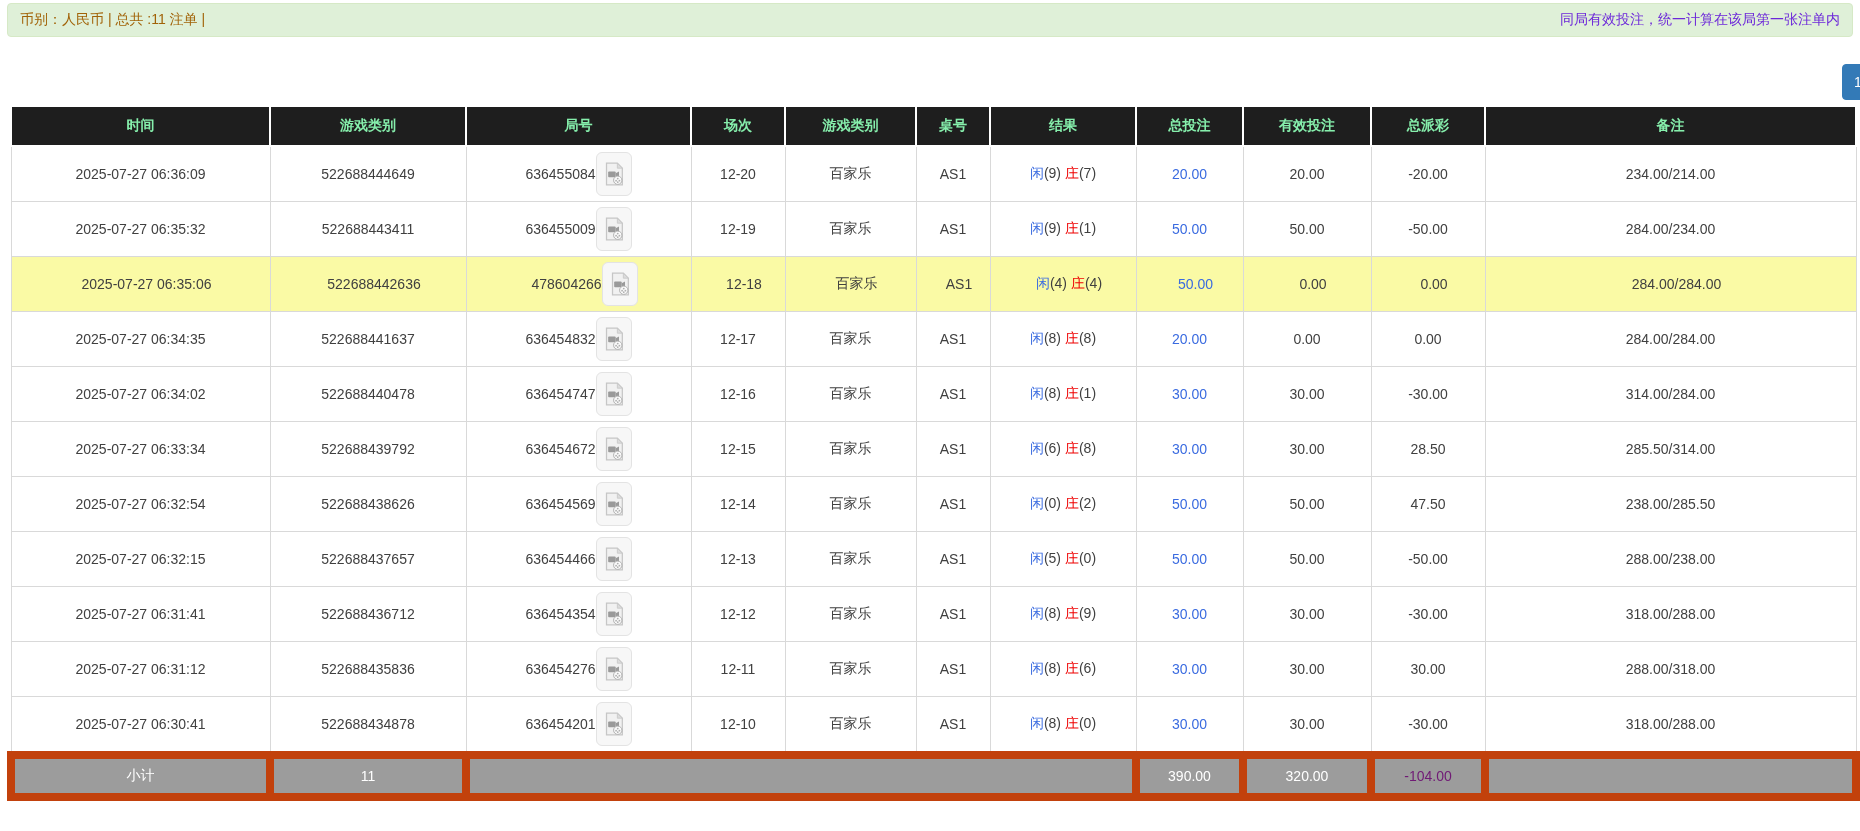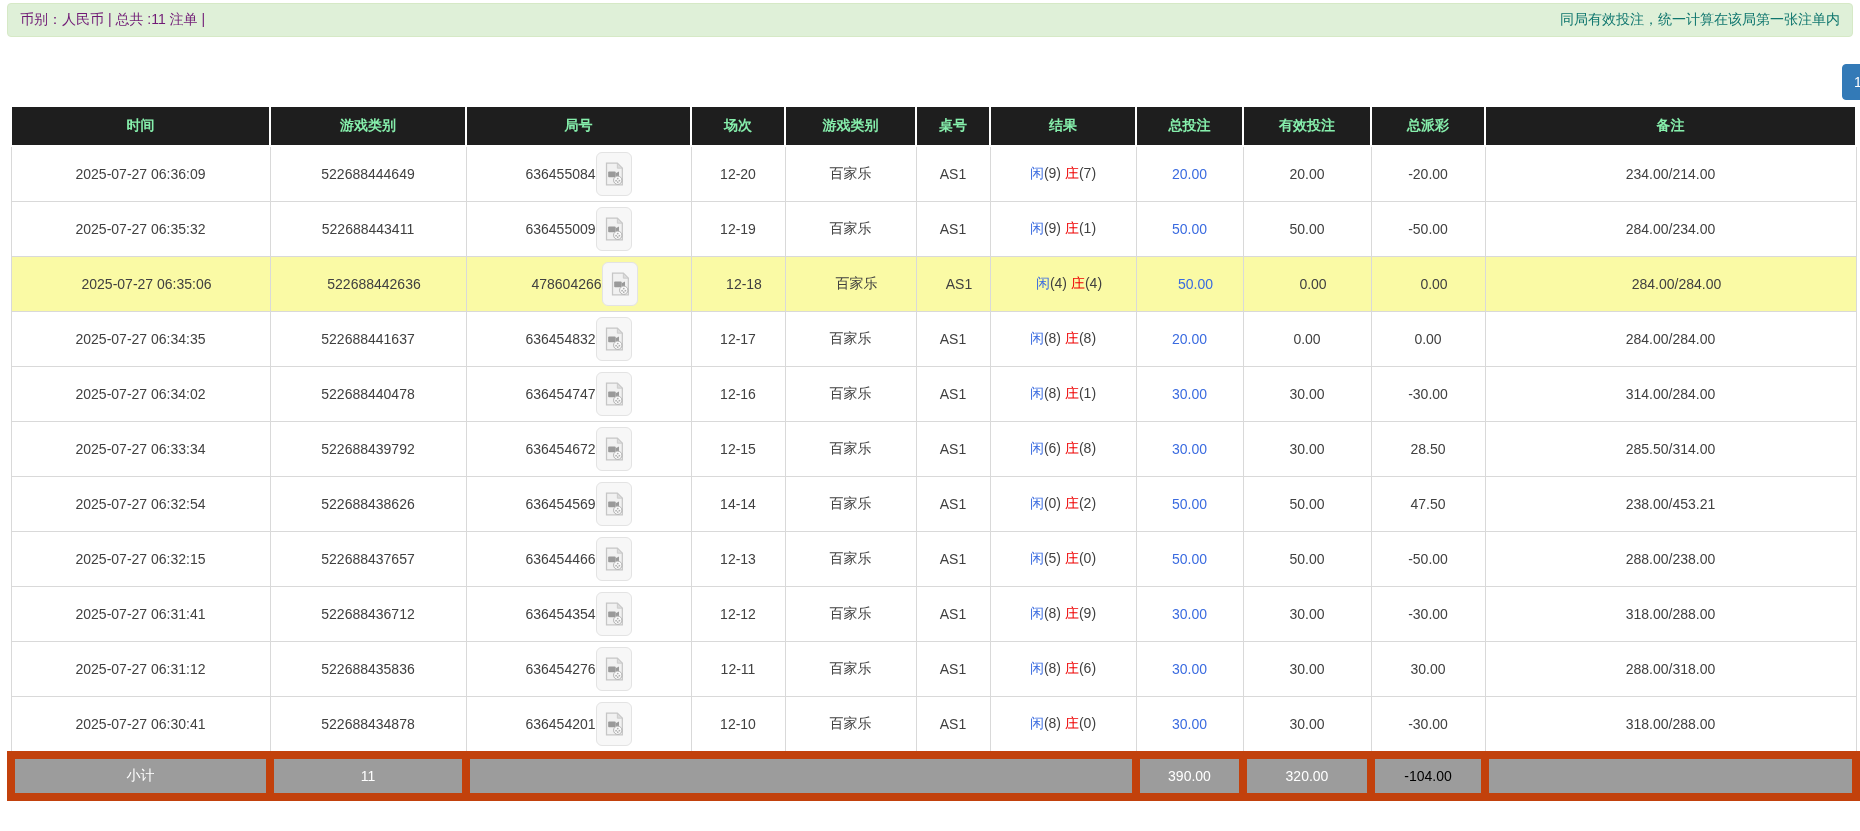--- a/index.html
+++ b/index.html
@@ -11,22 +11,22 @@
     font-family:"Liberation Sans","DejaVu Sans",sans-serif;
     color:#404040;
   }
   
   .alert-bar{
     position:absolute;left:7px;right:7px;top:3px;height:34px;
     background:#dff0d8;border:1px solid #d6e9c6;border-radius:4px;
     display:flex;align-items:center;justify-content:space-between;
     padding:0 12px;box-sizing:border-box;font-size:14px;
   }
-  .alert-left{color:#701a75;}
-  .alert-right{color:#0f766e;}
+  .alert-left{color:#a16207;}
+  .alert-right{color:#6d28d9;}
   
   .page-btn{
     position:absolute;left:1842px;top:64px;width:30px;height:34px;
     background:#337ab7;border:1px solid #337ab7;border-radius:4px;
     color:#ffffff;font-size:14px;display:flex;align-items:center;justify-content:center;
     cursor:pointer;
   }
   
   table.bets{
     position:absolute;top:105px;left:7px;width:1853px;
@@ -51,21 +51,21 @@
   .vid-btn{
     display:inline-flex;align-items:center;justify-content:center;
     width:34px;height:42px;background:#f7f7f7;border:1px solid #e3e3e3;
     border-radius:6px;cursor:pointer;
   }
   
   tr.sum td{
     background:#9c9c9c;color:#ffffff;height:34px;
     border:8px solid #c2410c;font-size:14px;
   }
-  tr.sum td.sum-red{color:#000000;}
+  tr.sum td.sum-red{color:#701a75;}
 </style>
 </head>
 <body>
 
 <div class="alert-bar">
   <span class="alert-left">币别：人民币 | 总共 :11 注单 |</span>
   <span class="alert-right">同局有效投注，统一计算在该局第一张注单内</span>
 </div>
 
 <div class="page-btn">1</div>
@@ -294,28 +294,28 @@
                 <path d="M14 13 l4 -2 v7 l-4 -2 z" fill="#9a9a9a"></path>
                 <circle cx="16.5" cy="21.5" r="5" fill="#fafafa" stroke="#b0b0b0" stroke-width="1.2"></circle>
                 <circle cx="16.5" cy="19.5" r="1.1" fill="#b0b0b0"></circle>
                 <circle cx="14.5" cy="22" r="1.1" fill="#b0b0b0"></circle>
                 <circle cx="18.5" cy="22" r="1.1" fill="#b0b0b0"></circle>
                 <circle cx="16.5" cy="23.8" r="1" fill="#b0b0b0"></circle>
               </svg>
             </span>
           </span>
         </td>
-        <td>14-14</td>
+        <td>12-14</td>
         <td>百家乐</td>
         <td>AS1</td>
         <td><span class="blue">闲</span><span>(0)</span> <span class="red">庄</span><span>(2)</span></td>
         <td><span class="link-val">50.00</span></td>
         <td>50.00</td>
         <td>47.50</td>
-        <td>238.00/453.21</td>
+        <td>238.00/285.50</td>
       </tr>
       <tr>
         <td>2025-07-27 06:32:15</td>
         <td>522688437657</td>
         <td>
           <span class="round-wrap">
             <span>636454466</span>
             <span class="vid-btn">
               <svg width="20" height="24" viewBox="0 0 24 28">
                 <path d="M3 1 h13 l6 6 v20 h-19 z" fill="#f1f1f1" stroke="#c6c6c6" stroke-width="1.5"></path>

